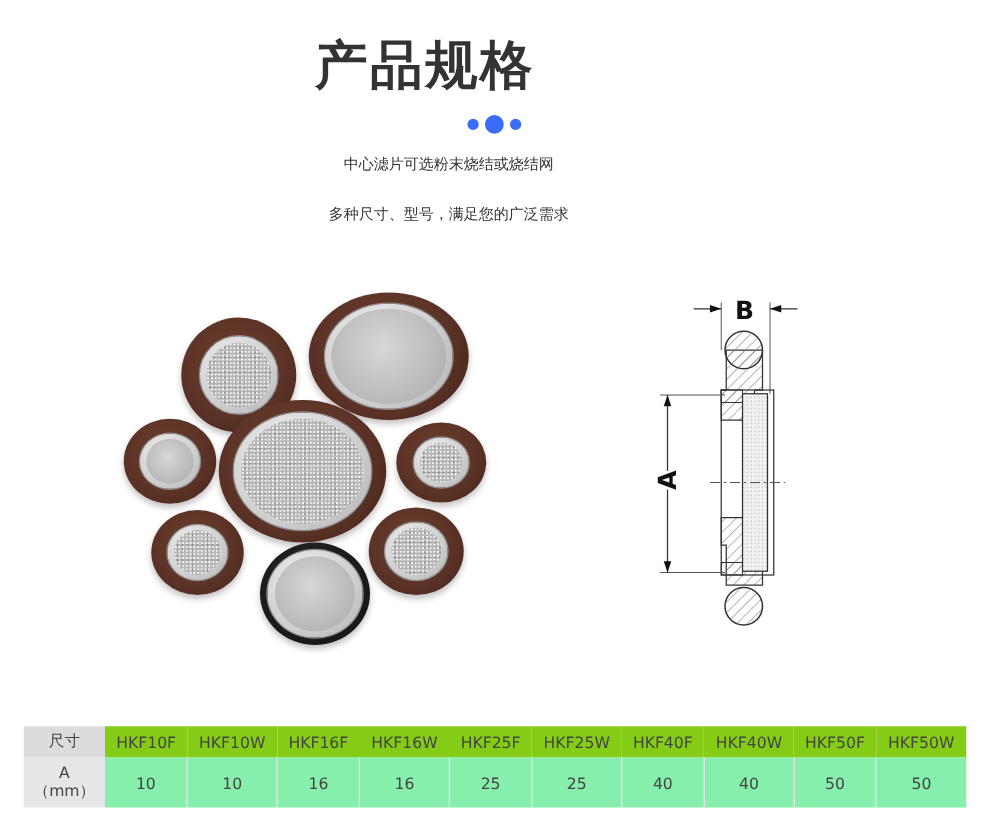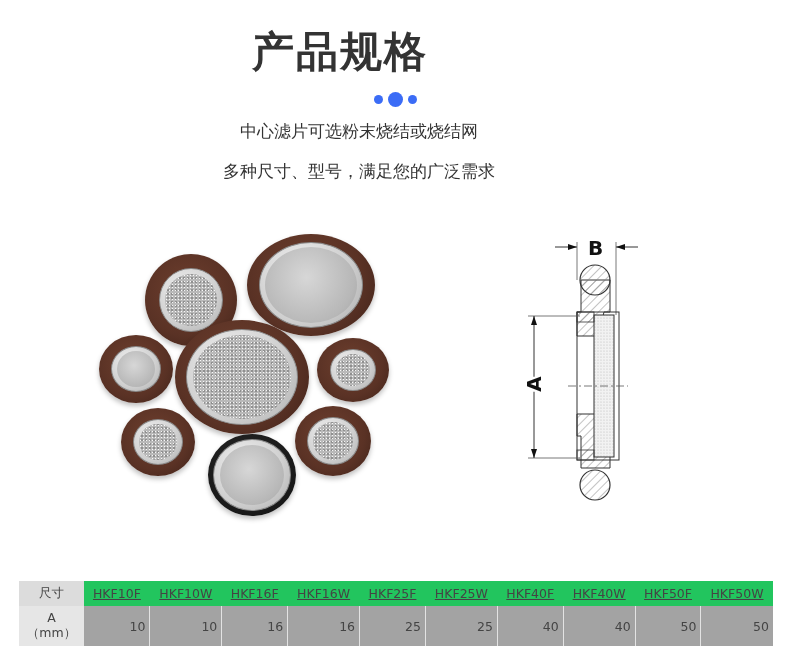--- a/index.html
+++ b/index.html
@@ -7,21 +7,21 @@
   body { position:relative; font-family:"DejaVu Sans","Liberation Sans",sans-serif; color:#333; }
 
   .title { position:absolute; left:0; top:24px; width:680px; text-align:center;
            font-size:42px; font-weight:bold; color:#333333; letter-spacing:2px; line-height:56px; }
   .dots { position:absolute; left:0; top:90px; width:790px; height:18px;
           display:flex; justify-content:center; align-items:center; gap:5px; }
   .dot { border-radius:50%; background:#3b6cf6; }
   .dot.s { width:9px; height:9px; }
   .dot.l { width:15px; height:15px; }
   .subtitle { position:absolute; left:0; width:718px; text-align:center;
-              font-size:17px; color:#333; line-height:24px; }
+              font-size:12px; color:#333; line-height:24px; }
   .sub1 { top:119px; }
   .sub2 { top:159px; }
 
   
   .photo { position:absolute; left:95px; top:222px; width:310px; height:300px; }
   .ring { position:absolute; border-radius:50%;
           background: radial-gradient(circle at 45% 40%, #6e3f2e 0%, #5a3225 60%, #3f2219 100%);
           box-shadow: 0 3px 5px rgba(0,0,0,0.25); }
   .ring.black { background: radial-gradient(circle at 45% 40%, #2a2a2a 0%, #111 100%); }
   .ring .metal { position:absolute; border-radius:50%;
@@ -37,22 +37,22 @@
 
   
   .diagram { position:absolute; left:510px; top:230px; width:140px; height:290px; }
 
   
   .spec-table { position:absolute; left:19px; top:581px; width:754px; border-collapse:collapse;
                 font-family:"DejaVu Sans","Liberation Sans",sans-serif; font-size:12.5px; color:#444; }
   .spec-table td { height:23px; text-align:center; padding:4px; border-right:1px solid #e3e3e3; }
   .spec-table td:last-child { border-right:none; }
   .spec-table td.label { width:65px; background:#dcdcdc; color:#444; border-right:none; }
-  .spec-table tr.blue td:not(.label) { background:#22c55e; border-right:none;text-decoration:underline; }
-  .spec-table tr.white td:not(.label) { background:#a3a3a3;text-align:right; }
+  .spec-table tr.blue td:not(.label) { background:#84cc16; border-right:none; }
+  .spec-table tr.white td:not(.label) { background:#86efac; }
   .spec-table tr.white td.label { background:#e6e6e6; }
 </style>
 </head>
 <body>
 
 <div class="title">产品规格</div>
 
 <div class="dots">
   <span class="dot s"></span>
   <span class="dot l"></span>

